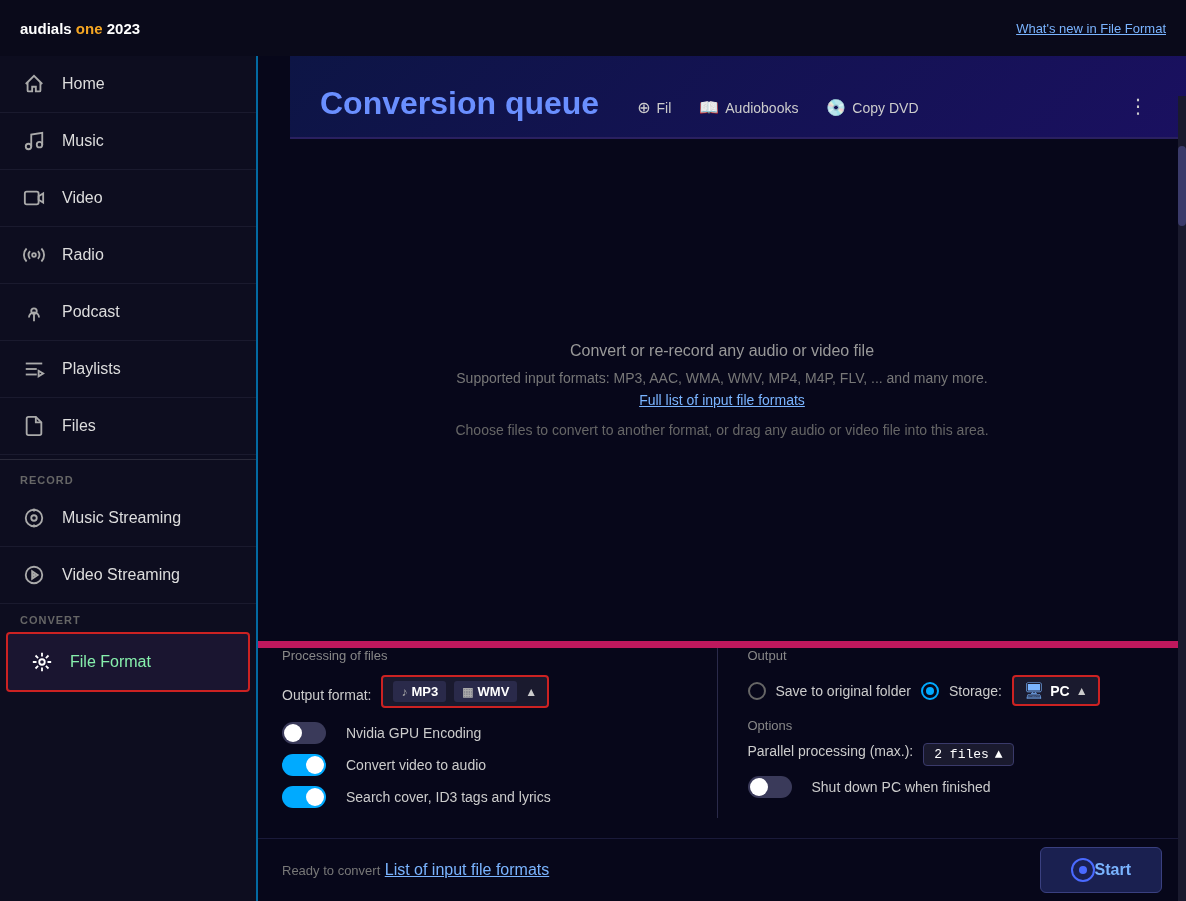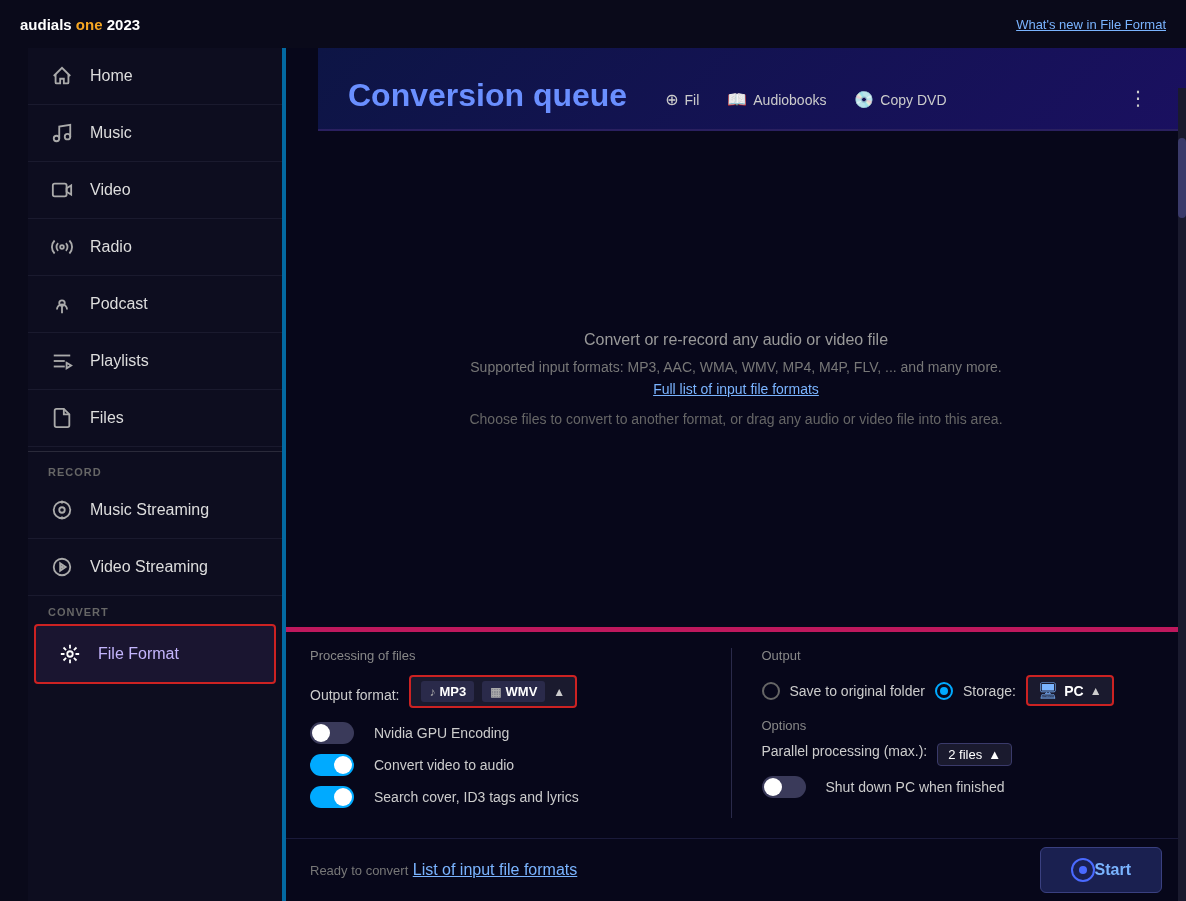--- a/index.html
+++ b/index.html
@@ -14,21 +14,21 @@
       flex-direction: column;
     }
 
     
     .top-bar {
       background: #0a0a1a;
       display: flex;
       align-items: center;
       justify-content: space-between;
       padding: 8px 20px;
-      height: 48px;
+      height: 56px;
       flex-shrink: 0;
     }
     .app-logo {
       font-size: 15px;
       font-weight: bold;
       color: #fff;
     }
     .app-logo span.one { color: #f5a623; }
     .app-logo span.year { color: #fff; }
     .whats-new-link {
@@ -46,22 +46,21 @@
       overflow: hidden;
     }
 
     
     .sidebar {
       width: 258px;
       background: #0d0d1f;
       display: flex;
       flex-direction: column;
       flex-shrink: 0;
-      border-right: 4px solid #0369a1;
-      margin-left: 28px;
+      border-right: 2px solid #0369a1;
     }
 
     .sidebar-nav-item {
       display: flex;
       align-items: center;
       padding: 14px 20px;
       cursor: pointer;
       color: #ccc;
       font-size: 16px;
       border-bottom: 1px solid #1a1a2e;
@@ -96,21 +95,21 @@
       padding: 10px 20px 4px;
       font-weight: 600;
     }
 
     .sidebar-nav-item.active-item {
       background: #1a1530;
       border: 2px solid #cc2222;
       border-radius: 4px;
       color: #fff;
     }
-    .sidebar-nav-item.active-item .nav-label { color: #c4b5fd; }
+    .sidebar-nav-item.active-item .nav-label { color: #86efac; }
     .sidebar-nav-item.active-item .nav-icon { color: #fff; }
 
     
     .content-area {
       flex: 1;
       display: flex;
       flex-direction: column;
       background: #07071a;
       overflow: hidden;
     }
@@ -189,22 +188,22 @@
       margin-bottom: 14px;
     }
     .drop-zone .drag-text {
       font-size: 14px;
       color: #666;
     }
 
     
     .settings-panel {
       background: #07071a;
-      padding: 16px 24px 20px;
-      border-top: 5px solid #be185d;
+      padding: 0 24px 20px;
+      border-top: 7px solid #be185d;
       flex-shrink: 0;
     }
 
     .settings-columns {
       display: flex;
       gap: 0;
     }
 
     .settings-left {
       flex: 1;
@@ -369,20 +368,21 @@
       background: #1a1a2e;
       border: 1px solid #3a3a6a;
       border-radius: 4px;
       padding: 3px 10px;
       color: #fff;
       font-size: 13px;
       display: flex;
       align-items: center;
       gap: 6px;
       cursor: pointer;
+      font-family: Liberation Mono, monospace;
     }
 
     
     .status-bar {
       display: flex;
       align-items: center;
       justify-content: space-between;
       padding: 8px 24px;
       background: #07071a;
       border-top: 1px solid #1a1a3a;

